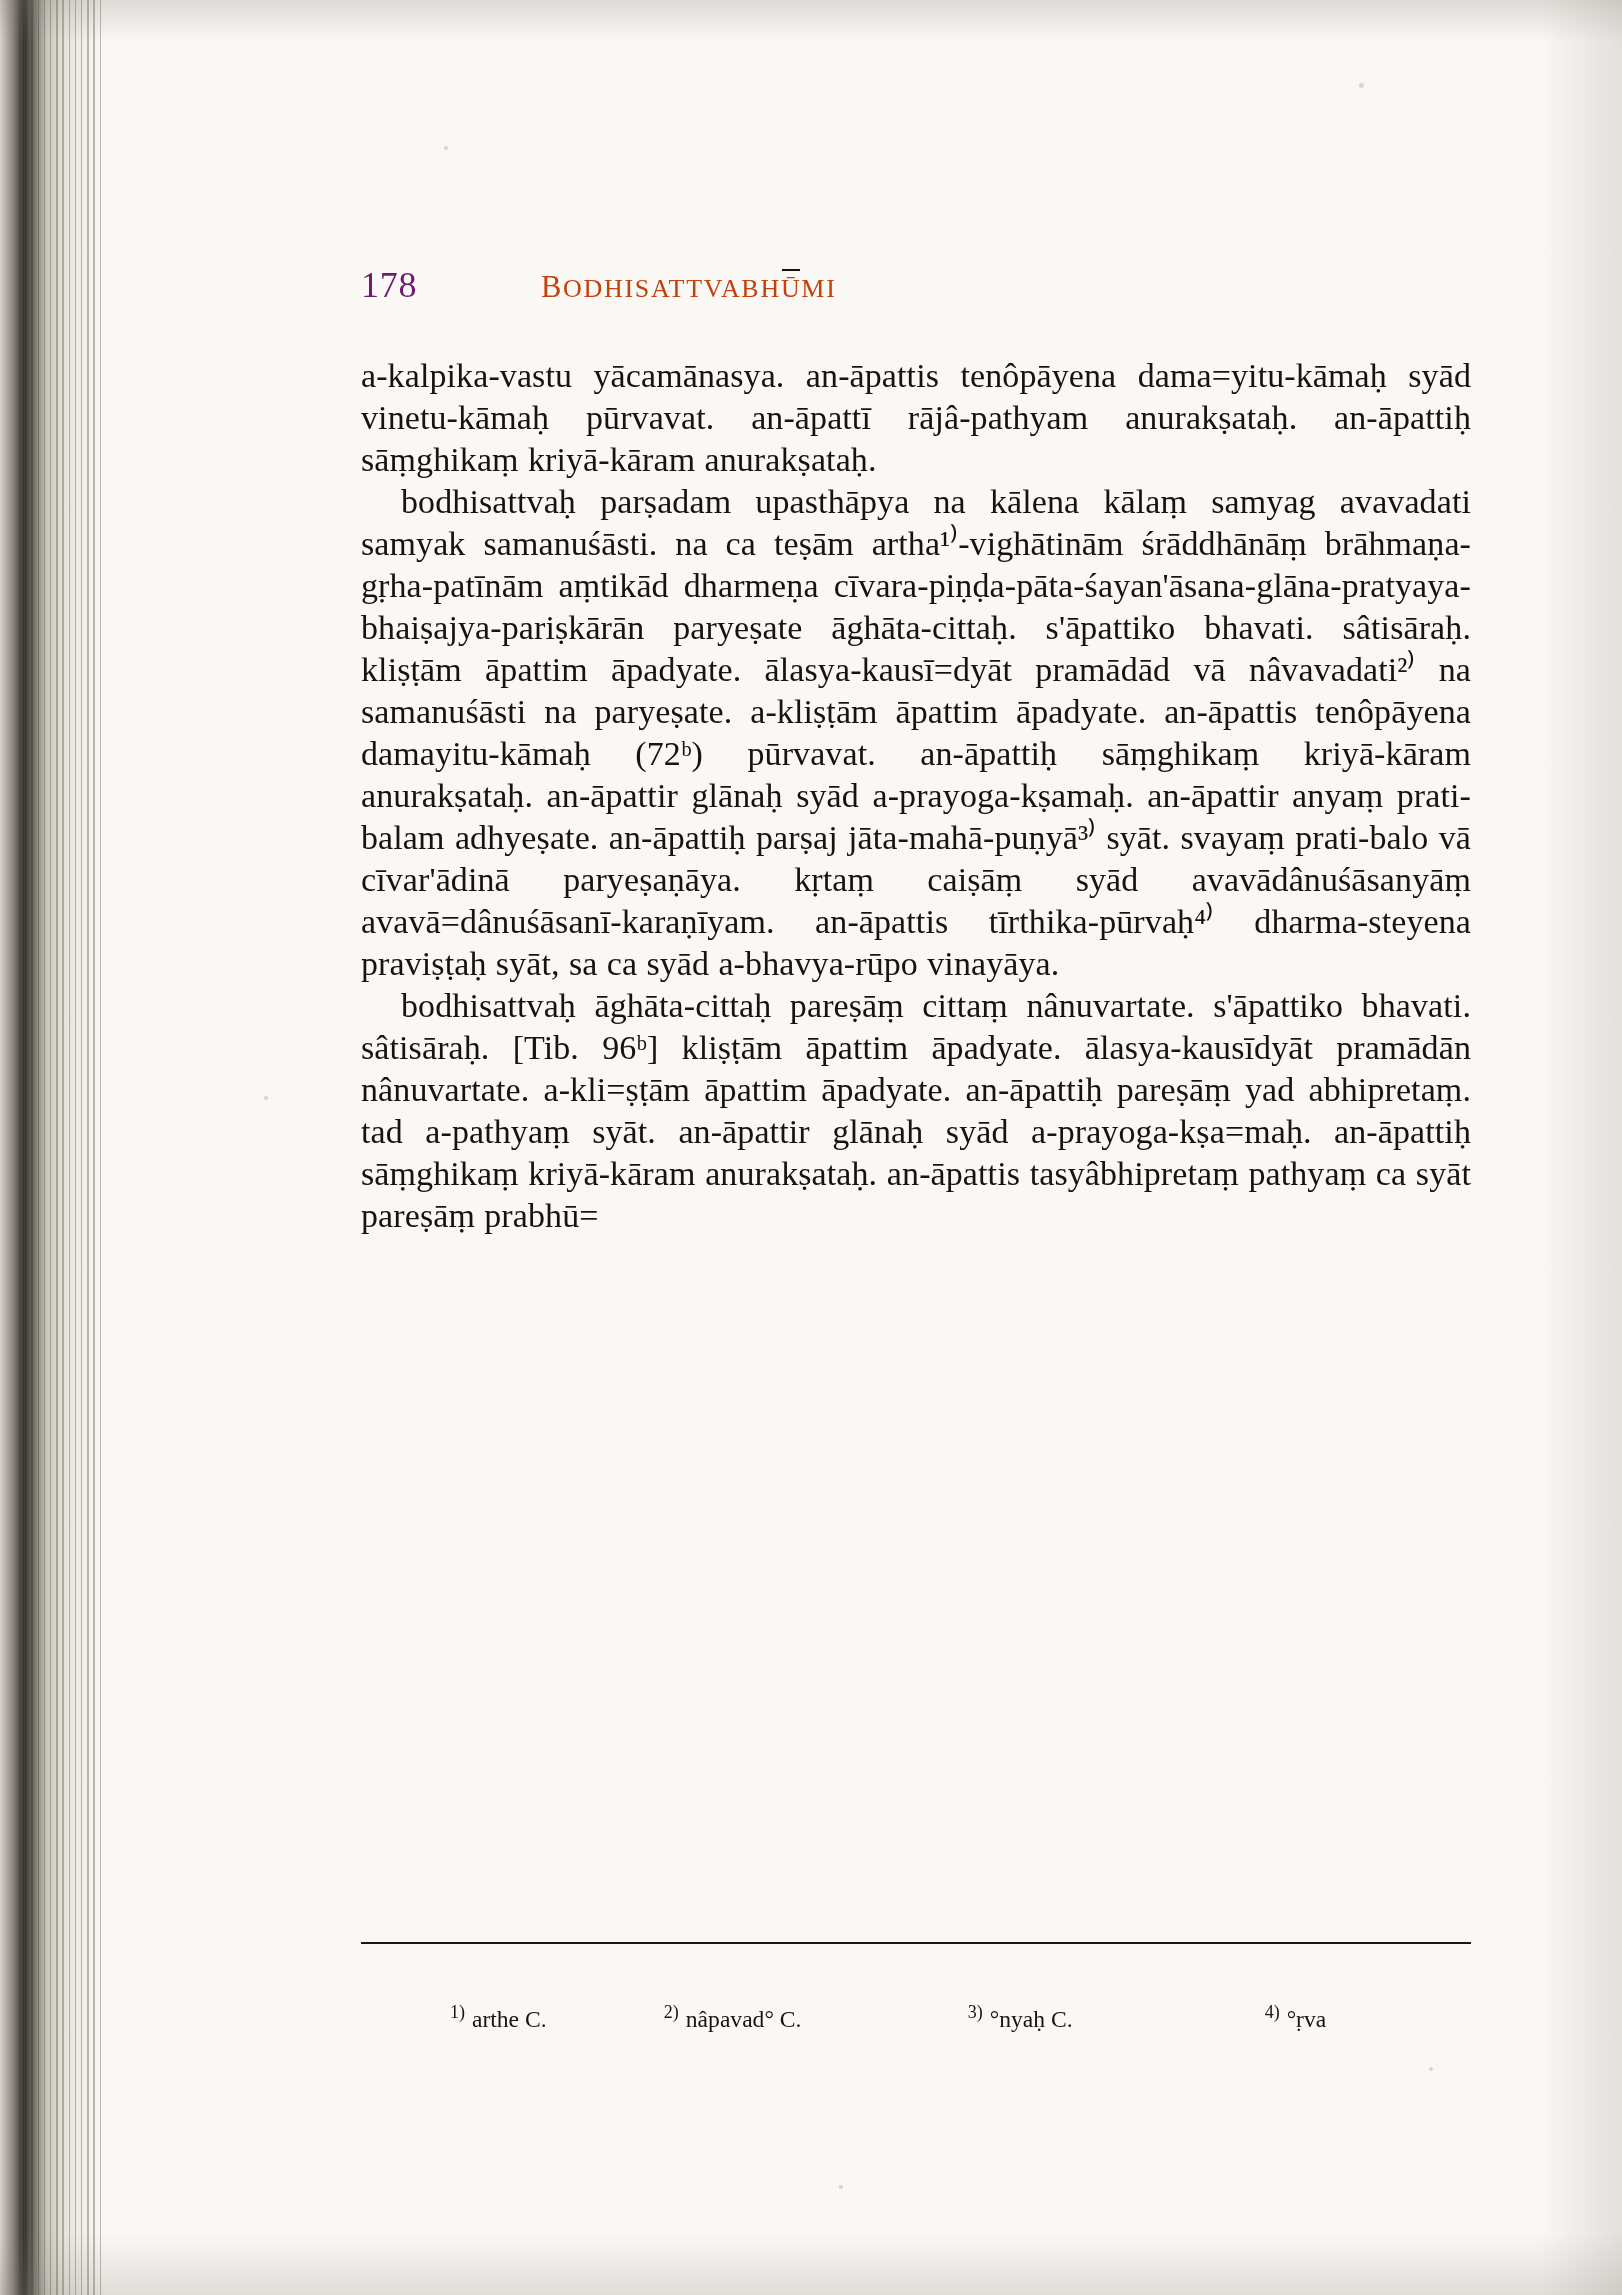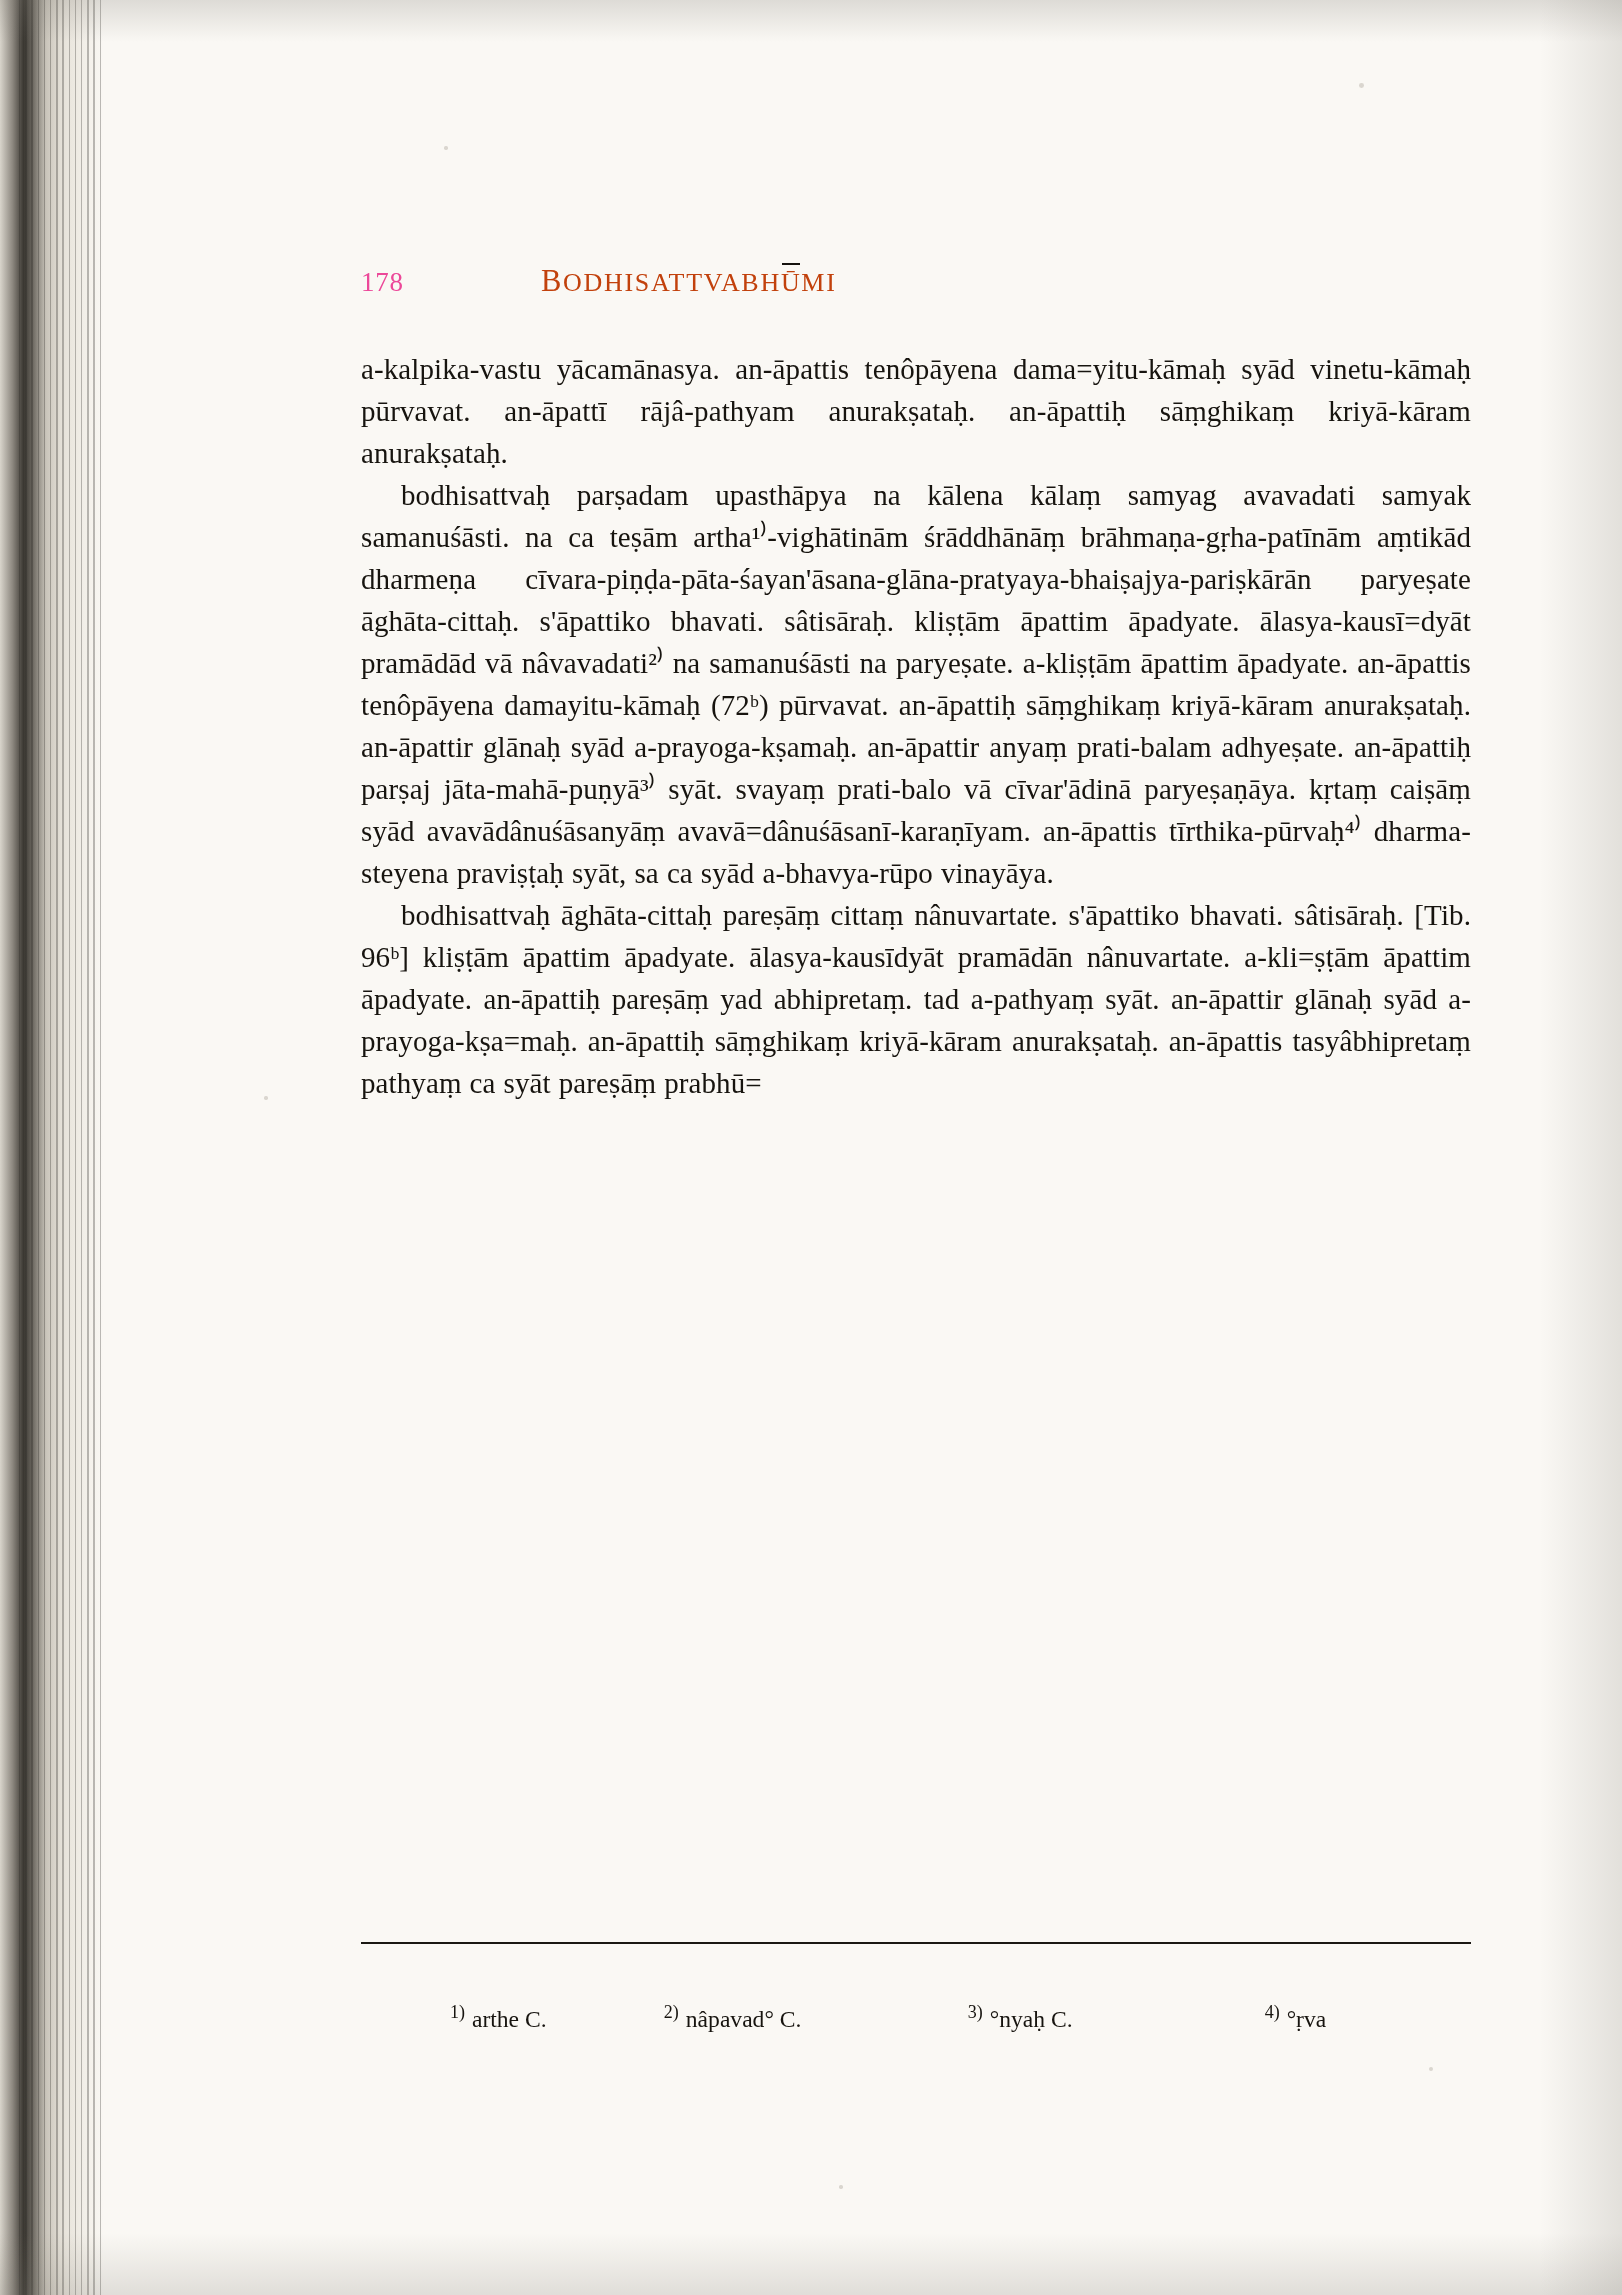--- a/index.html
+++ b/index.html
@@ -88,44 +88,44 @@
     top: 264px;
     width: 1110px;
   }
 
   .header {
     display: flex;
     align-items: baseline;
     margin-bottom: 49px;
   }
   .folio {
-    font-size: 27px;
+    font-size: 36px;
     letter-spacing: 0.7px;
-    color: #ec4899;
+    color: #701a75;
     width: 180px;
   }
   .running-title {
     font-size: 26px;
     letter-spacing: 1.7px;
     color: #c2410c;
     font-variant: small-caps;
     text-transform: uppercase;
   }
   .running-title .big { font-size: 30.5px; }
   .running-title .ov { position: relative; }
   .running-title .ov::after {
     content: "";
     position: absolute;
     left: 1.4px; right: 1.4px; top: -4.9px;
     border-top: 2.1px solid #15120e;
   }
 
   p.body {
     margin: 0 0 0 0;
-    font-size: 29px;
+    font-size: 34px;
     line-height: 42px;
     color: #17140f;
     text-align: justify;
     text-justify: inter-word;
     letter-spacing: 0.1px;
     word-spacing: 0.7px;
   }
   p.body.indent { text-indent: 40px; }
 
   .rule {

